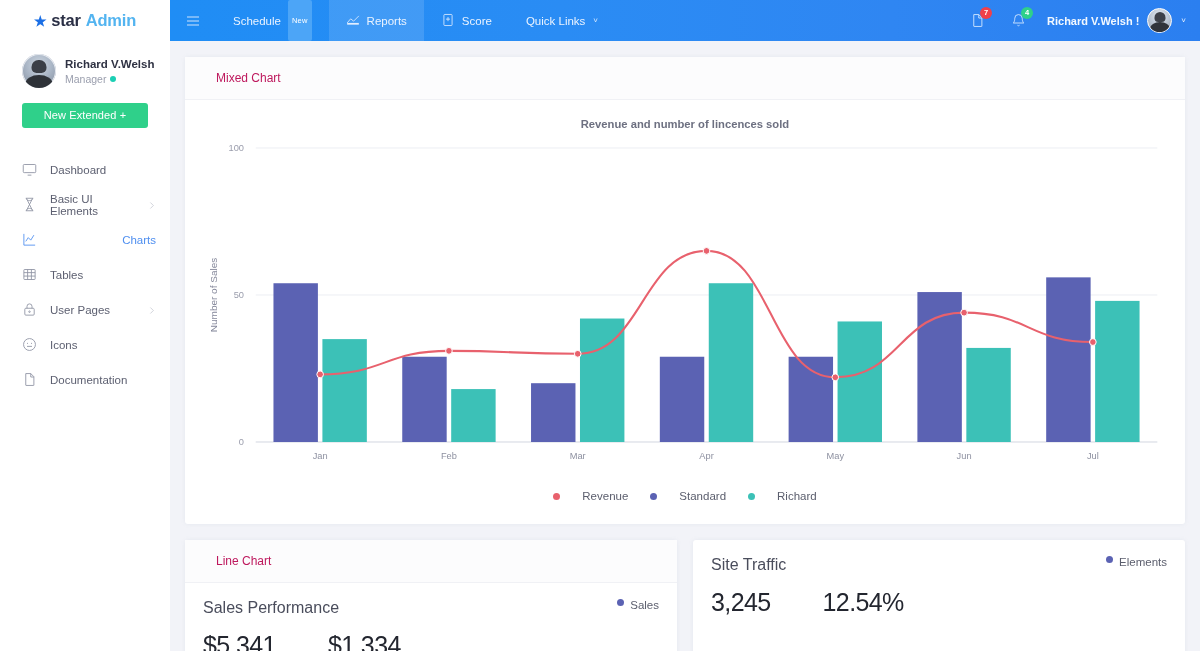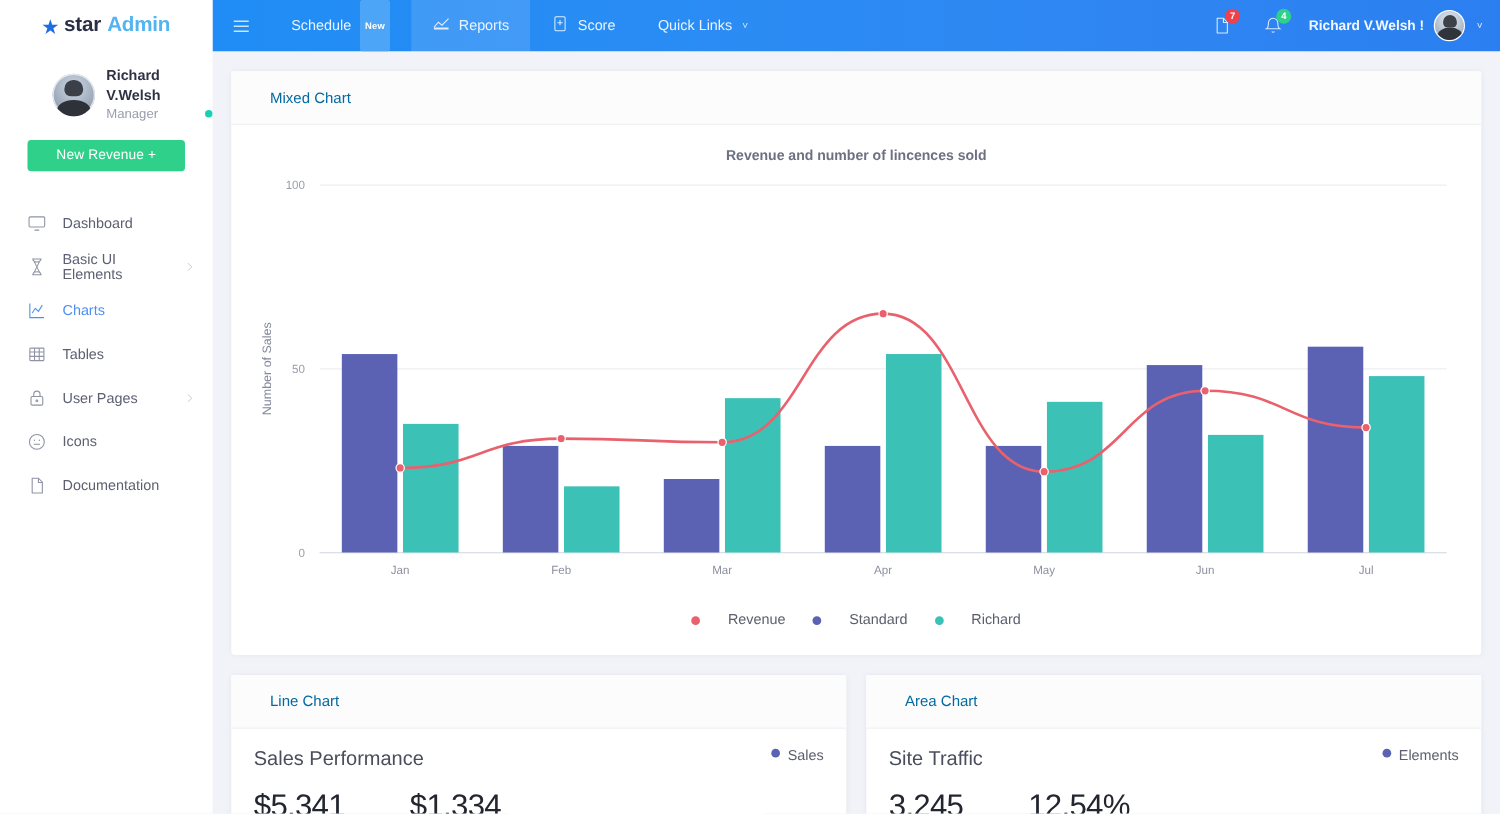--- a/index.html
+++ b/index.html
@@ -19,52 +19,52 @@
     position: relative; z-index: 5;
   }
   .brand {
     height: 41px; display: flex; align-items: center; justify-content: center;
     gap: 5px; font-size: 16.5px; font-weight: 600; letter-spacing: -.2px;
   }
   .brand .star { color: #1b6fe5; font-size: 14px; line-height: 1; }
   .brand .b1 { color: #2a2f45; }
   .brand .b2 { color: #53b4f0; }
 
-  .profile { display: flex; align-items: center; gap: 9px; padding: 13px 0 13px 22px; margin-left: 20px; }
+  .profile { display: flex; align-items: center; gap: 9px; padding: 13px 0 13px 22px; }
   .avatar-sm {
     width: 34px; height: 34px; border-radius: 50%;
     background: radial-gradient(circle at 50% 32%, #cfd8e2 0%, #aab6c6 45%, #7e8898 100%);
     position: relative; overflow: hidden; flex: none;
     box-shadow: 0 0 0 1px #e6e9ef inset;
   }
   .avatar-sm::before {
     content:""; position:absolute; left:50%; top:17%; width:15px; height:13px;
     transform: translateX(-50%); border-radius: 7px 7px 5px 5px; background:#3b3f47;
   }
   .avatar-sm::after {
     content:""; position:absolute; left:50%; bottom:-4px; width:27px; height:17px;
     transform: translateX(-50%); border-radius: 50% 50% 0 0; background:#2e3238;
   }
   .pname { font-size: 11.5px; font-weight: 700; color: #2f3243; line-height: 1.35; }
-  .prole { font-size: 10.5px; color: #9a9ead; display: flex; align-items: center; gap: 4px; justify-content: space-between; }
+  .prole { font-size: 10.5px; color: #9a9ead; display: flex; align-items: center; gap: 4px; }
   .dot-online { width: 6px; height: 6px; border-radius: 50%; background: #1bcfb4; display: inline-block; }
 
   .new-project {
     display: block; width: 126px; margin: 2px auto 0; height: 25px; line-height: 25px;
     background: #2fd08a; color: #fff; font-size: 11px; border-radius: 3px;
     text-align: center; border: none; cursor: pointer; letter-spacing: .1px;
   }
 
   .nav { margin-top: 24px; }
   .nav-item {
     display: flex; align-items: center; gap: 13px;
     height: 35px; padding: 0 14px 0 22px; cursor: pointer;
     font-size: 11.5px; color: #5d6071; position: relative;
   }
-  .nav-item.active { color: #4f8ff0; }
+  .nav-item.active { color: #4f8ff0; text-align: right; }
   .nav-item .ico { width: 15px; height: 15px; flex: none; display:flex; align-items:center; justify-content:center; }
   .nav-item .ico svg { width: 15px; height: 15px; stroke: #8f93a3; fill: none; stroke-width: 1.4; }
   .nav-item.active .ico svg { stroke: #4f8ff0; }
   .nav-label { flex: 1; }
   .chev { width: 9px; height: 9px; flex: none; }
   .chev svg { width: 9px; height: 9px; stroke: #b6b9c5; fill:none; stroke-width: 1.6; }
 
   
   .main { flex: 1; height: 651px; display: flex; flex-direction: column; }
 
@@ -75,21 +75,21 @@
   }
   .ham { width: 46px; display: flex; align-items: center; justify-content: center; cursor: pointer; }
   .ham svg { width: 16px; height: 16px; stroke: #cfe4fb; stroke-width: 1.8; }
   .nv {
     display: flex; align-items: center; gap: 7px; padding: 0 17px;
     font-size: 11.5px; color: #eaf3ff; cursor: pointer; white-space: nowrap;
   }
   .nv.hi { background: rgba(255,255,255,.13); }
   .nv svg { width: 14px; height: 14px; stroke: #e2eeff; fill: none; stroke-width: 1.4; }
   .pill-new {
-    background: #4ca5f7; color: #ffffff; font-size: 7.5px; font-weight: 700;
+    background: #4ca5f7; color: #ffffff; font-size: 7.5px; font-weight: 400;
     padding: 16px 4px; border-radius: 2px; letter-spacing: .2px;
   }
   .caret { font-size: 8px; opacity: .9; margin-left: 1px; }
   .spacer { flex: 1; }
   .nv-ico { position: relative; padding: 0 13px; display: flex; align-items: center; cursor: pointer; }
   .nv-ico svg { width: 15px; height: 15px; stroke: #d8eaff; fill: none; stroke-width: 1.4; }
   .badge {
     position: absolute; top: 7px; right: 6px; min-width: 12px; height: 12px;
     border-radius: 50%; font-size: 7.5px; font-weight: 700; color: #fff;
     display: flex; align-items: center; justify-content: center; line-height: 1;
@@ -111,21 +111,21 @@
     content:""; position:absolute; left:50%; bottom:-3px; width:20px; height:13px;
     transform: translateX(-50%); border-radius: 50% 50% 0 0; background:#30343b;
   }
 
   .content { flex: 1; padding: 16px 15px 0 15px; overflow: hidden; }
   .card {
     background: #fff; border-radius: 3px;
     box-shadow: 0 0 4px rgba(150,160,180,.13);
   }
   .card-head {
-    padding: 14px 31px; font-size: 12px; color: #0369a1;
+    padding: 14px 31px; font-size: 12px; color: #be185d;
     border-bottom: 1px solid #f0f1f5; background: #fcfcfd;
   }
   .card-body { padding: 14px 16px 10px; }
 
   .chart-wrap { position: relative; width: 100%; height: 370px; }
   .chart-wrap svg { display: block; width: 100%; height: 100%; }
 
   .legend { display: flex; justify-content: center; gap: 22px; padding: 6px 0 12px; }
   .lg { display: flex; align-items: center; gap: 22px; font-size: 11.5px; color: #5b5e6d; cursor: pointer; }
   .lg i { width: 7px; height: 7px; border-radius: 50%; display: block; }
@@ -155,21 +155,21 @@
       <div class="avatar-sm"></div>
       <div>
         <div class="pname">Richard V.Welsh</div>
         <div class="prole">
           <span>Manager</span>
           <span class="dot-online"></span>
         </div>
       </div>
     </div>
 
-    <button class="new-project">New Revenue  +</button>
+    <button class="new-project">New Extended  +</button>
 
     <nav class="nav">
       <div class="nav-item">
         <span class="ico">
             <svg viewBox="0 0 24 24">
               <rect x="2" y="4" width="20" height="13" rx="1.5"></rect>
               <path d="M9 21h6"></path>
             </svg>
           </span>
         <span class="nav-label">Dashboard</span>
@@ -382,21 +382,20 @@
               </div>
               <div class="stat">
                 <div class="big">$1,334</div>
 
               </div>
             </div>
           </div>
         </section>
 
         <section class="card">
-          <div class="card-head">Area Chart</div>
           <div class="card-body">
             <div class="mini-head">
               <span class="mini-title">Site Traffic</span>
               <span class="mini-legend">
                 <i></i>
                 <span>Elements</span>
               </span>
             </div>
             <div class="stats">
               <div class="stat">

